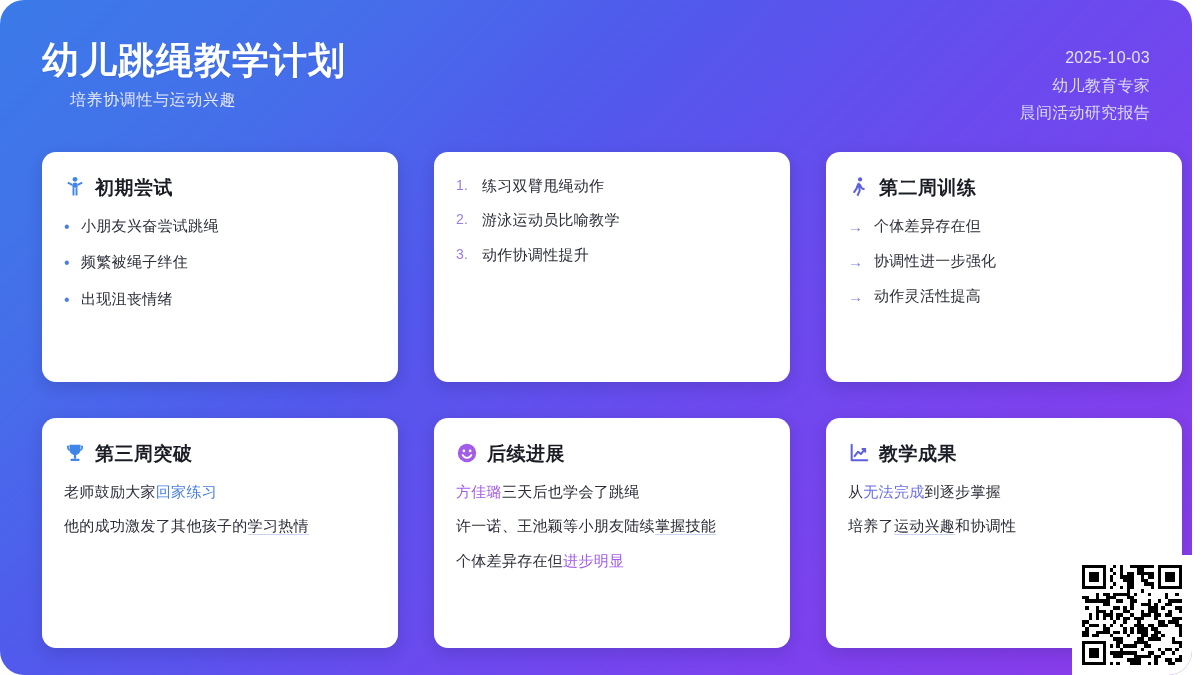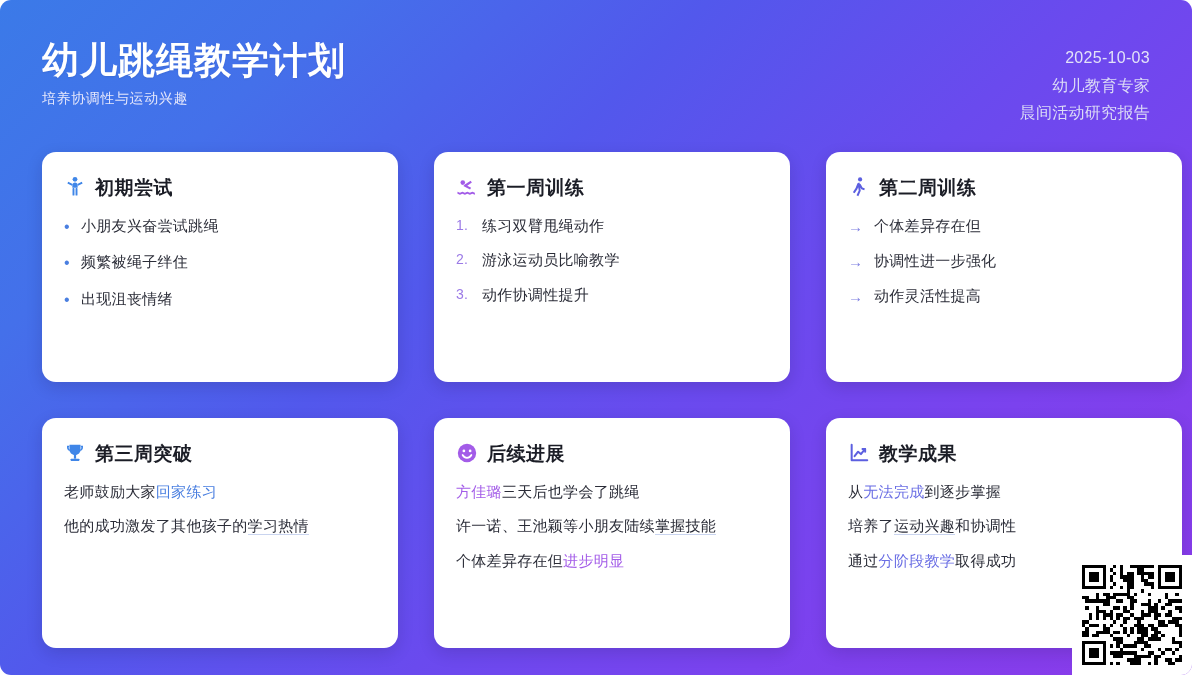--- a/index.html
+++ b/index.html
@@ -15,21 +15,21 @@
     position:relative;
     width:1192px; height:675px;
     background:
       linear-gradient(135deg,
         #3b7ae8 0%,
         #4470ea 18%,
         #5258ec 38%,
         #6a4aee 58%,
         #7b42ee 76%,
         #8b3ae9 100%);
-    border-radius:11px;
+    border-radius:24px;
     overflow:hidden;
   }
 
   
   .header {
     position:absolute;
     left:42px; top:30px; right:42px;
     height:110px;
     display:flex;
     justify-content:space-between;
@@ -39,24 +39,25 @@
   .title {
     font-size:37px;
     font-weight:700;
     color:#ffffff;
     letter-spacing:1px;
     line-height:1.22;
     text-shadow:0 1px 2px rgba(0,0,0,.08);
   }
   .subtitle {
     margin-top:7px;
-    font-size:14px;
+    font-size:16px;
     font-weight:400;
     color:#e4e6fb;
     letter-spacing:.6px;
+    margin-left:28px;
   }
   .meta {
     text-align:right;
     padding-top:14px;
     line-height:1.72;
   }
   .meta div {
     font-size:16px;
     color:#dcdcf6;
     letter-spacing:.3px;
@@ -197,30 +198,20 @@
             <span class="marker bullet">•</span>
             <span>频繁被绳子绊住</span>
           </li>
           <li>
             <span class="marker bullet">•</span>
             <span>出现沮丧情绪</span>
           </li>
         </ul>
       </div>
       <div class="card">
-        <div class="card-head">
-          <span class="card-icon">
-            <svg width="23" height="22" viewBox="0 0 24 24" fill="#a35ce8">
-              <circle cx="7.4" cy="7.2" r="2.5"></circle>
-              <path d="M9.6 9.4 16 5.1l1.3 2-5 3.4 4.2 2.3-1.2 2-7.3-4z"></path>
-              <path d="M1.6 17.3c1.3 0 1.3 1.1 2.7 1.1s1.4-1.1 2.7-1.1 1.4 1.1 2.7 1.1 1.4-1.1 2.7-1.1 1.4 1.1 2.7 1.1 1.4-1.1 2.8-1.1 1.4 1.1 2.7 1.1v2c-1.4 0-1.4-1.1-2.7-1.1s-1.4 1.1-2.8 1.1-1.4-1.1-2.7-1.1-1.3 1.1-2.7 1.1-1.4-1.1-2.7-1.1-1.4 1.1-2.7 1.1-1.4-1.1-2.7-1.1z"></path>
-            </svg>
-          </span>
-          <span class="card-title">第一周训练</span>
-        </div>
         <ol class="items">
           <li>
             <span class="marker num">1.</span>
             <span>练习双臂甩绳动作</span>
           </li>
           <li>
             <span class="marker num">2.</span>
             <span>游泳运动员比喻教学</span>
           </li>
           <li>
@@ -296,21 +287,20 @@
               <path d="M4 3v17h17"></path>
               <path d="M7.2 15.4 11 10.6l3.1 2.6 4.6-5.6"></path>
               <path d="M18.7 7.6h-2.9M18.7 7.6v2.9"></path>
             </svg>
           </span>
           <span class="card-title">教学成果</span>
         </div>
         <div class="para-lines">
           <p><span>从</span><span class="hl-indigo">无法完成</span><span>到逐步掌握</span></p>
           <p><span>培养了</span><span class="hl-soft">运动兴趣</span><span>和协调性</span></p>
-          <p><span>通过</span><span class="hl-indigo">分阶段教学</span><span>取得成功</span></p>
         </div>
       </div>
     </div>
 
   <div class="qr-wrap">
     <svg viewBox="0 0 29 29" shape-rendering="crispEdges" id="qr-svg">
       <rect width="29" height="29" fill="#ffffff"></rect>
       <g fill="#000000" id="qr-cells">
           <rect x="0" y="0" width="1" height="1"></rect>
           <rect x="1" y="0" width="1" height="1"></rect>

